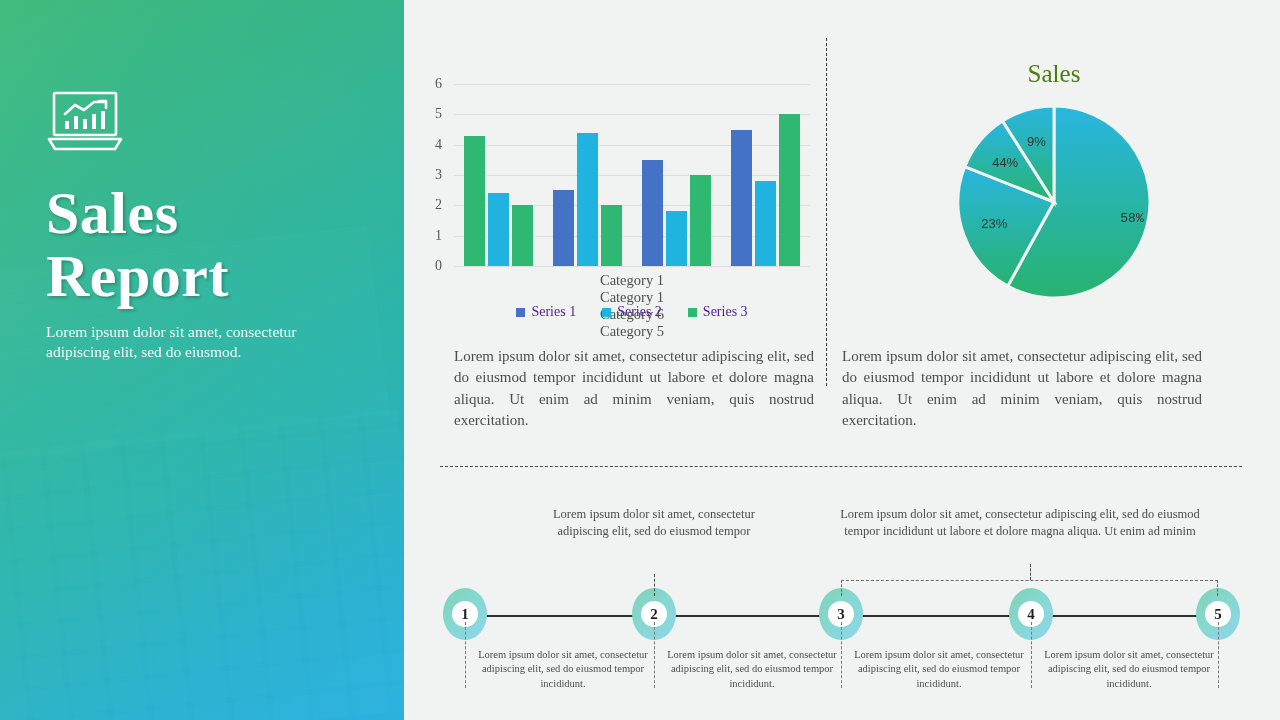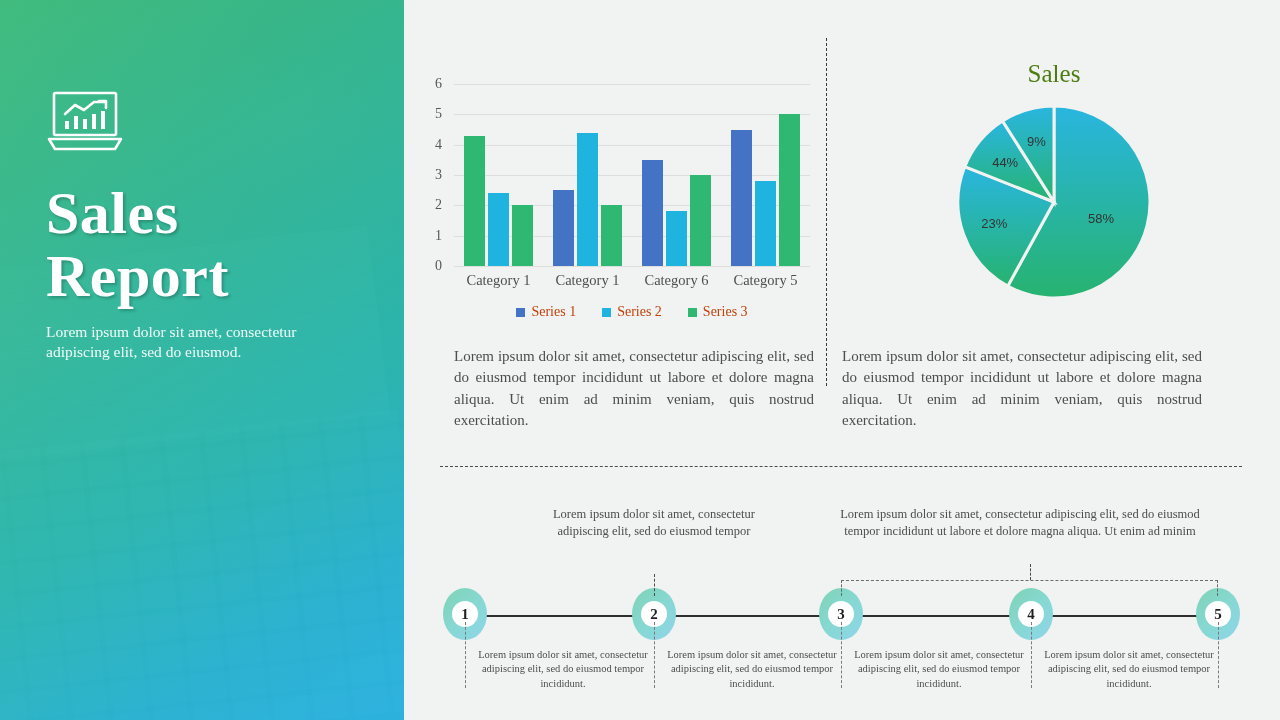--- a/index.html
+++ b/index.html
@@ -87,33 +87,33 @@
   .bc-grid div { position: absolute; left: 0; right: 0; height: 1px; background: #dedede; }
   .bc-yaxis { position: absolute; left: 0; top: 12px; width: 30px; height: 182px; }
   .bc-yaxis span {
     position: absolute; right: 6px; transform: translateY(-50%);
     font-family: "Liberation Serif", serif; font-size: 14px; color: #575757;
   }
   .bc-groups { position: absolute; left: 0; right: 0; bottom: 0; top: 0; display: flex; }
   .bc-group { flex: 1; display: flex; align-items: flex-end; justify-content: center; gap: 3px; position: relative; }
   .bc-bar { width: 21px; }
   .bc-cats {
-    position: absolute; left: 36px; right: 8px; top: 200px; display: flex;
+    position: absolute; left: 36px; right: 8px; top: 200px; display: flex; flex-direction: column;
   }
   .bc-cats span {
     flex: 1; text-align: center;
     font-family: "Liberation Serif", serif; font-size: 14.5px; color: #4f4f4f;
   }
   .bc-legend {
     position: absolute; left: 36px; right: 8px; top: 232px;
     display: flex; justify-content: center; gap: 26px;
   }
   .lg-item { display: flex; align-items: center; gap: 6px; }
   .lg-sw { width: 9px; height: 9px; display: inline-block; }
-  .lg-tx { font-family: "Liberation Serif", serif; font-size: 14px; color: #c2410c; }
+  .lg-tx { font-family: "Liberation Serif", serif; font-size: 14px; color: #4c1d95; }
 
   
   .piechart { position: absolute; left: 440px; top: 56px; width: 420px; height: 290px; }
   .pie-title {
     text-align: center; font-family: "Liberation Serif", serif;
     font-size: 25px; color: #4d7c0f; margin-top: 4px;
   }
   .pie-wrap { position: relative; width: 200px; height: 200px; margin: 14px auto 0; }
   .pie-svg { display: block; width: 200px; height: 200px; }
   .pie-label {
@@ -280,21 +280,21 @@
               <stop offset="100%" stop-color="#27b36f"></stop>
             </linearGradient>
           </defs>
           <g id="pie-slices">
               <path d="M 100 100 L 100 4 A 96 96 0 1 1 53.75164728623536 184.12544128421092 Z" fill="url(#sliceGrad)" stroke="#f1f2f2" stroke-width="3"></path>
               <path d="M 100 100 L 53.75164728623536 184.12544128421092 A 96 96 0 0 1 10.741457354727856 64.66004294227096 Z" fill="url(#sliceGrad)" stroke="#f1f2f2" stroke-width="3"></path>
               <path d="M 100 100 L 10.741457354727856 64.66004294227096 A 96 96 0 0 1 48.560627682016275 18.94451915180659 Z" fill="url(#sliceGrad)" stroke="#f1f2f2" stroke-width="3"></path>
               <path d="M 100 100 L 48.560627682016275 18.94451915180659 A 96 96 0 0 1 99.99999999999989 4 Z" fill="url(#sliceGrad)" stroke="#f1f2f2" stroke-width="3"></path>
             </g>
         </svg>
-      <div class="pie-label" style="left: 147px; top: 115.757px;">58%</div>
+      <div class="pie-label" style="left: 178px; top: 115.757px; font-family: Liberation Mono, monospace;">58%</div>
           <div class="pie-label" style="left: 40.3858px; top: 121.462px;">23%</div>
           <div class="pie-label" style="left: 51.1803px; top: 59.6128px;">44%</div>
           <div class="pie-label" style="left: 82.3231px; top: 39.1558px;">9%</div>
         </div>
     </div>
 
     <div class="para p1">Lorem ipsum dolor sit amet, consectetur adipiscing elit, sed do eiusmod tempor incididunt ut labore et dolore magna aliqua. Ut enim ad minim veniam, quis nostrud exercitation.</div>
     <div class="para p2">Lorem ipsum dolor sit amet, consectetur adipiscing elit, sed do eiusmod tempor incididunt ut labore et dolore magna aliqua. Ut enim ad minim veniam, quis nostrud exercitation.</div>
 
     <div class="timeline">

